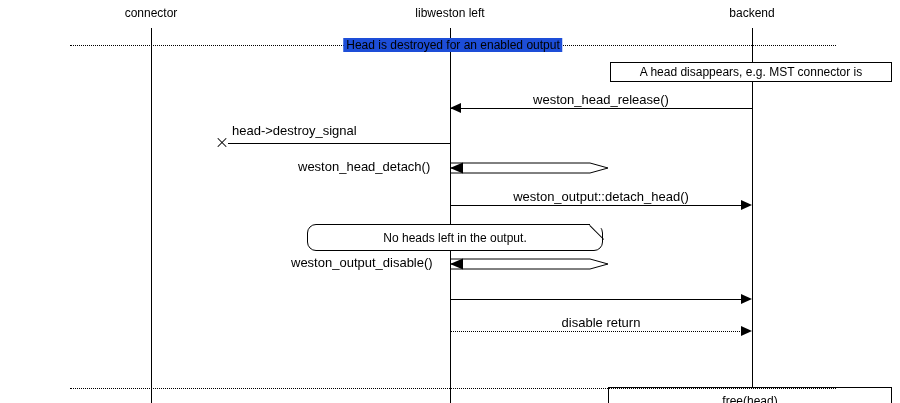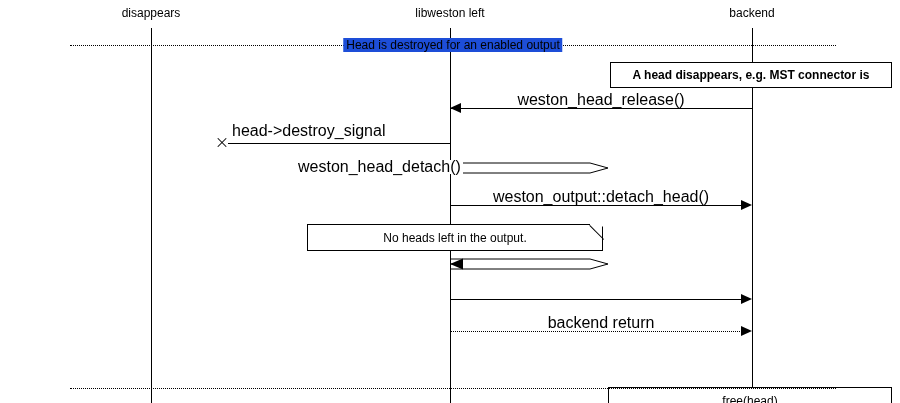--- a/index.html
+++ b/index.html
@@ -50,21 +50,21 @@
   .msg-line {
     position: absolute;
     height: 0;
     border-top: 1px solid #000;
   }
   .msg-line.dashed {
     border-top: 1px dotted #000;
   }
   .msg-label {
     position: absolute;
-    font-size: 16px;
+    font-size: 13px;
     line-height: 14px;
     white-space: nowrap;
     background: #ffffff;
     padding: 0 2px;
     transform: translateX(-50%);
     text-align: center;
   }
   .msg-label.left-anchor {
     transform: none;
   }
@@ -137,32 +137,32 @@
   .selfloop {
     position: absolute;
   }
   .selfloop svg { display: block; }
 </style>
 </head>
 <body>
 
 <div id="diagram">
 
-  <div class="lifeline-head" style="left:151px; top:6px;">disappears</div>
+  <div class="lifeline-head" style="left:151px; top:6px;">connector</div>
   <div class="lifeline-head" style="left:450px; top:6px;">libweston left</div>
   <div class="lifeline-head" style="left:752px; top:6px;">backend</div>
 
   <div class="lifeline-line" style="left:151px; top:28px; height:375px;"></div>
   <div class="lifeline-line" style="left:450px; top:28px; height:375px;"></div>
   <div class="lifeline-line" style="left:752px; top:28px; height:375px;"></div>
 
   <div class="sep-line" style="left:70px; top:45px; width:766px;"></div>
   <div class="sep-label" style="left:453px; top:38px;">Head is destroyed for an enabled output</div>
 
-  <div class="note-box" style="left:610px; top:62px; width:282px; height:26px; flex-direction:column;font-weight:bold;">
+  <div class="note-box" style="left:610px; top:62px; width:282px; height:20px; flex-direction:column;">
     <span>A head disappears, e.g. MST connector is</span>
   </div>
 
   <div class="msg-line" style="left:450px; top:108px; width:302px;"></div>
   <div class="arrow-left" style="left:450px; top:103px;"></div>
   <div class="msg-label" style="left:601px; top:93px;">weston_head_release()</div>
 
   <div class="msg-line" style="left:228px; top:143px; width:222px;"></div>
   <div class="xmark" style="left:216px; top:137px;"></div>
   <div class="msg-label left-anchor" style="left:230px; top:124px;">head-&gt;destroy_signal</div>
@@ -173,41 +173,42 @@
       <polygon points="0,10 13,4.5 13,15.5" fill="#000"></polygon>
       <line x1="0" y1="10" x2="13" y2="10" stroke="#000" stroke-width="1"></line>
     </svg>
   </div>
   <div class="msg-label left-anchor" style="left:296px; top:160px;">weston_head_detach()</div>
 
   <div class="msg-line" style="left:450px; top:205px; width:292px;"></div>
   <div class="arrow-right" style="left:741px; top:200px;"></div>
   <div class="msg-label" style="left:601px; top:190px;">weston_output::detach_head()</div>
 
-  <div class="note-box" style="left:307px; top:224px; width:296px; height:27px;">
+  <div class="note-box" style="left:307px; top:224px; width:296px; height:27px;border-radius:9px;">
     <span>No heads left in the output.</span>
   </div>
   <div class="note-fold" style="left:590px; top:225px;"></div>
   <div class="note-fold-top" style="left:590px; top:224px; width:13px;"></div>
   <div class="note-fold-edge" style="left:590px; top:225px;"></div>
 
   <div class="selfloop" style="left:450px; top:254px;">
     <svg width="160" height="24" viewBox="0 0 160 24">
       <polyline points="0,5 140,5 158,10 140,15 0,15" fill="none" stroke="#000" stroke-width="1"></polyline>
       <polygon points="0,10 13,4.5 13,15.5" fill="#000"></polygon>
       <line x1="0" y1="10" x2="13" y2="10" stroke="#000" stroke-width="1"></line>
     </svg>
   </div>
+  <div class="msg-label left-anchor" style="left:289px; top:256px;">weston_output_disable()</div>
 
   <div class="msg-line" style="left:450px; top:299px; width:292px;"></div>
   <div class="arrow-right" style="left:741px; top:294px;"></div>
 
   <div class="msg-line dashed" style="left:450px; top:331px; width:292px;"></div>
   <div class="arrow-right" style="left:741px; top:326px;"></div>
-  <div class="msg-label" style="left:601px; top:316px;">backend return</div>
+  <div class="msg-label" style="left:601px; top:316px;">disable return</div>
 
   <div class="note-box" style="left:608px; top:351px; width:284px; height:28px;margin-top:36px;">
     <span>free(head)</span>
   </div>
 
   <div class="sep-line" style="left:70px; top:388px; width:766px;"></div>
 
 </div>
 
 </body></html>

